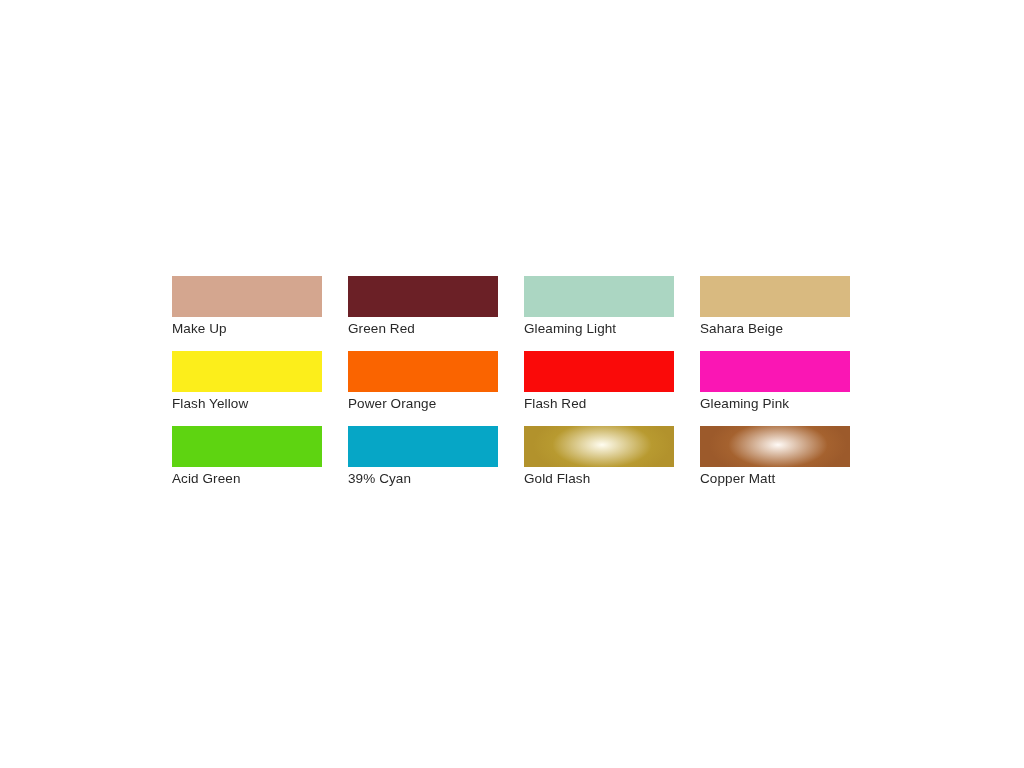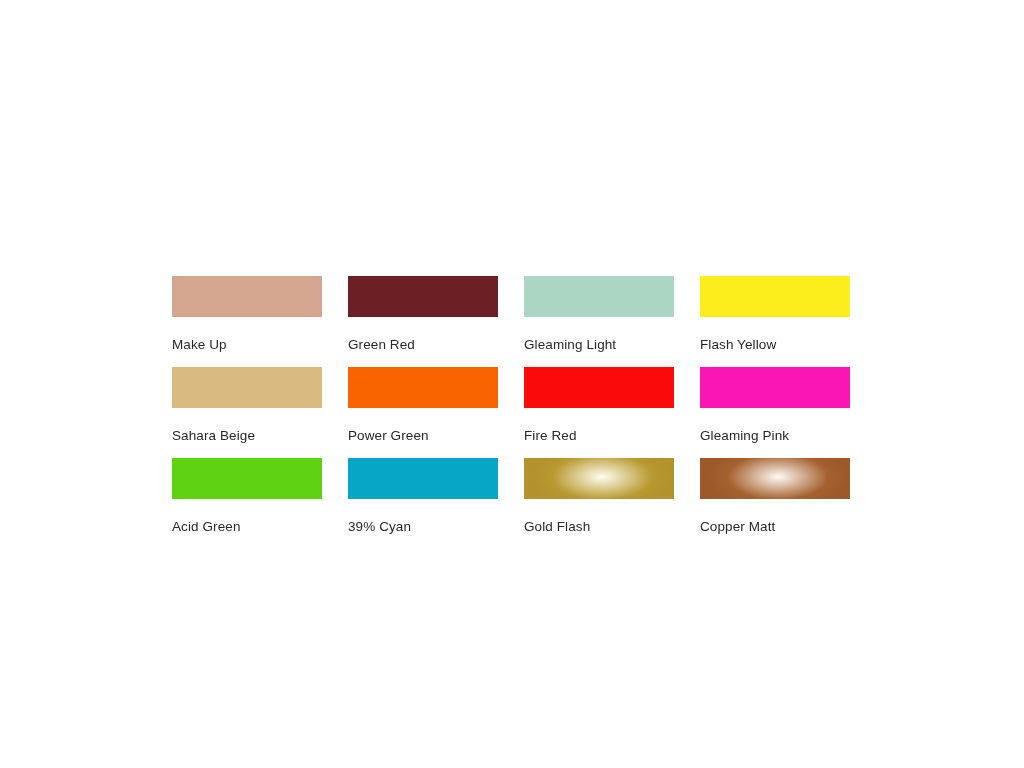--- a/index.html
+++ b/index.html
@@ -36,21 +36,21 @@
     width: 150px;
     height: 41px;
     display: block;
   }
   .swatch-label {
     display: block;
     font-family: "Liberation Sans", sans-serif;
     font-size: 13.5px;
     line-height: 16px;
     color: #282828;
-    padding-top: 20px;
+    padding-top: 4px;
     white-space: nowrap;
     letter-spacing: 0.1px;
   }
 </style>
 </head>
 <body>
 
 <div id="palette-page">
   <div id="swatch-grid">
       <div class="swatch-cell">
@@ -59,34 +59,34 @@
       </div>
       <div class="swatch-cell">
         <span class="swatch-chip" style="background: rgb(107, 32, 38);"></span>
         <span class="swatch-label">Green Red</span>
       </div>
       <div class="swatch-cell">
         <span class="swatch-chip" style="background: rgb(171, 214, 194);"></span>
         <span class="swatch-label">Gleaming Light</span>
       </div>
       <div class="swatch-cell">
+        <span class="swatch-chip" style="background: rgb(217, 186, 128);"></span>
+        <span class="swatch-label">Sahara Beige</span>
+      </div>
+      <div class="swatch-cell">
         <span class="swatch-chip" style="background: rgb(252, 238, 27);"></span>
         <span class="swatch-label">Flash Yellow</span>
       </div>
       <div class="swatch-cell">
-        <span class="swatch-chip" style="background: rgb(217, 186, 128);"></span>
-        <span class="swatch-label">Sahara Beige</span>
-      </div>
-      <div class="swatch-cell">
         <span class="swatch-chip" style="background: rgb(250, 100, 0);"></span>
-        <span class="swatch-label">Power Green</span>
+        <span class="swatch-label">Power Orange</span>
       </div>
       <div class="swatch-cell">
         <span class="swatch-chip" style="background: rgb(250, 10, 9);"></span>
-        <span class="swatch-label">Fire Red</span>
+        <span class="swatch-label">Flash Red</span>
       </div>
       <div class="swatch-cell">
         <span class="swatch-chip" style="background: rgb(250, 22, 180);"></span>
         <span class="swatch-label">Gleaming Pink</span>
       </div>
       <div class="swatch-cell">
         <span class="swatch-chip" style="background: rgb(94, 212, 17);"></span>
         <span class="swatch-label">Acid Green</span>
       </div>
       <div class="swatch-cell">

